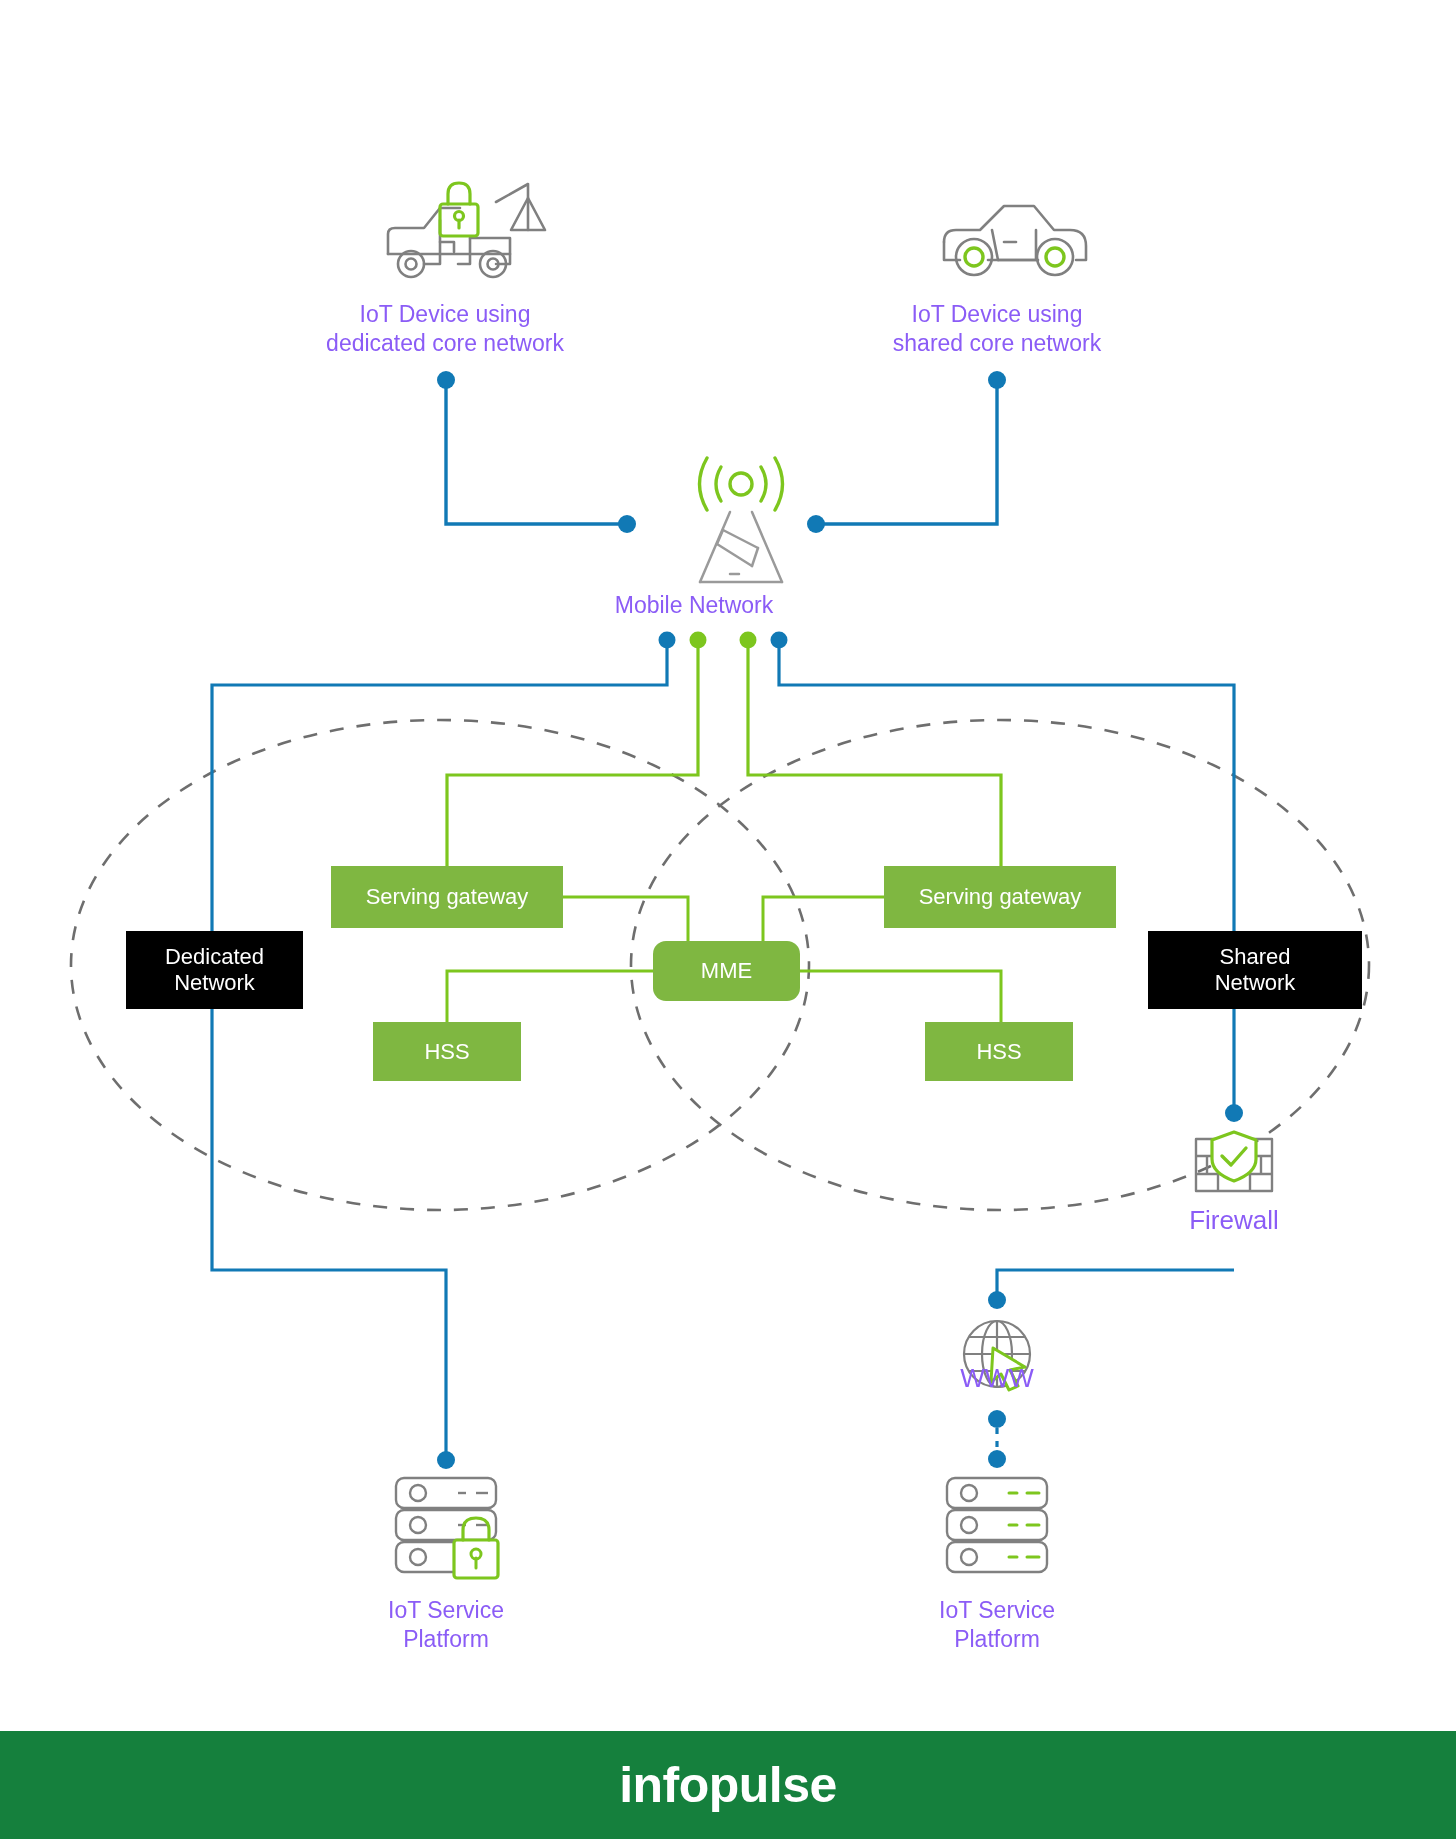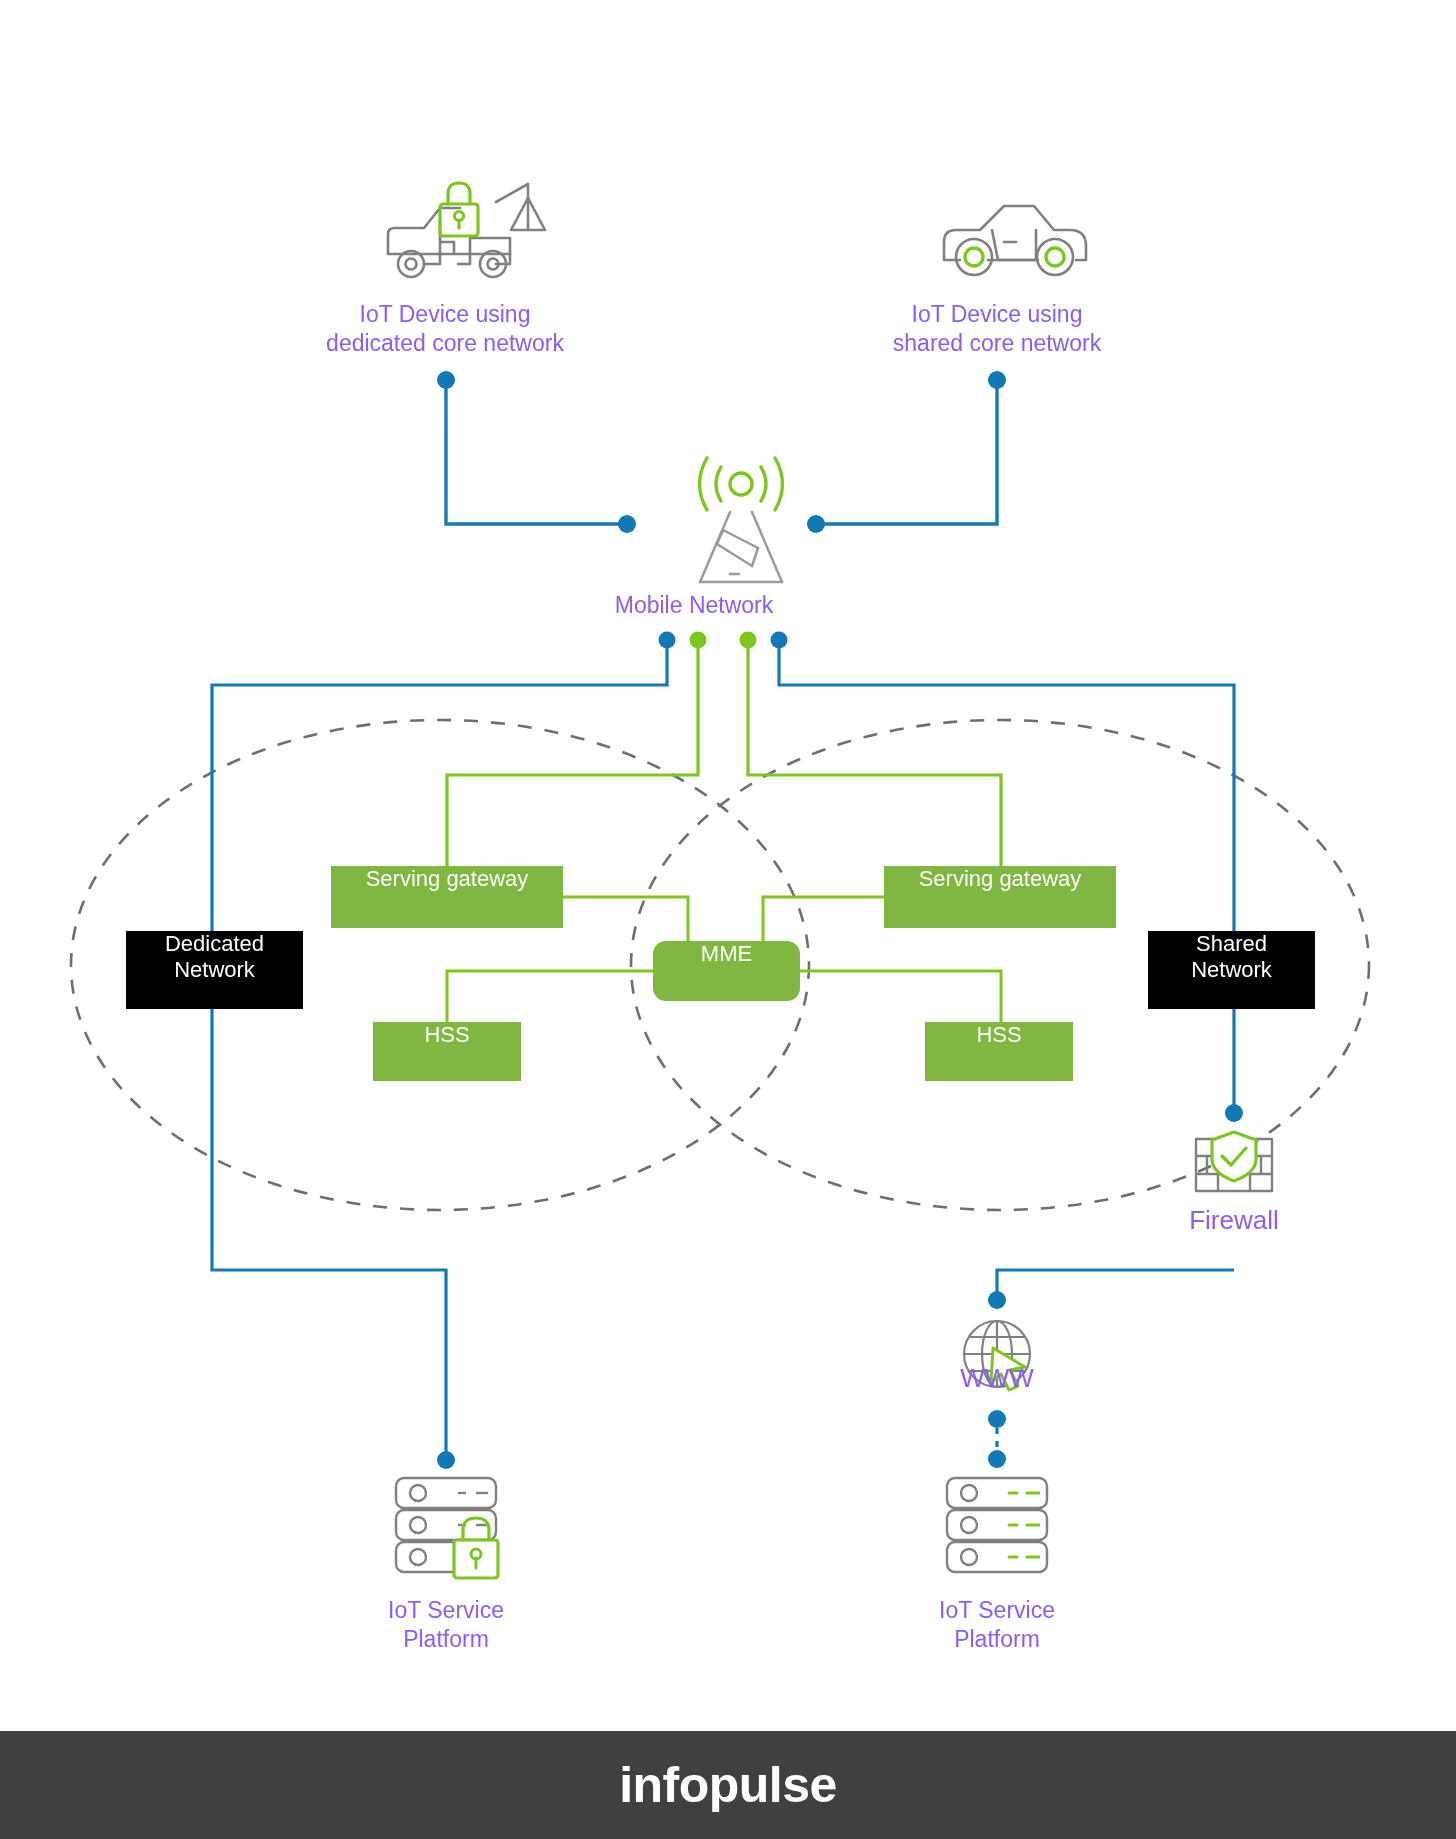--- a/index.html
+++ b/index.html
@@ -41,21 +41,21 @@
     font-family: "Liberation Sans", sans-serif;
     white-space: nowrap;
   }
 
   
   #footer-bar {
     position: absolute;
     left: 0; top: 1731px;
     width: 1456px;
     height: 108px;
-    background: #404040;
+    background: #15803d;
     display: flex;
     align-items: center;
     justify-content: center;
   }
   #footer-logo {
     color: #ffffff;
     font-size: 50px;
     font-weight: bold;
     letter-spacing: -0.5px;
     font-family: "Liberation Sans", sans-serif;
@@ -67,20 +67,21 @@
     left: 0; top: 0;
     width: 1456px;
     height: 1839px;
     pointer-events: none;
   }
 
   
   .node-box {
     position: absolute;
     display: flex;
+    align-items: center;
     justify-content: center;
     color: #ffffff;
     font-size: 22px;
     line-height: 1.18;
     text-align: center;
     font-family: "Liberation Sans", sans-serif;
     box-sizing: border-box;
   }
   .node-box.green { background: #7FB741; }
   .node-box.blue  { background: #000000; }
@@ -300,21 +301,21 @@
   <div class="icon-node" style="left:897px; top:1588px; width:200px;">
     <div class="icon-caption">IoT Service
 Platform</div>
   </div>
 
   <div class="node-box blue" style="left:126px; top:931px; width:177px; height:78px;">
     <span style="white-space:pre-line;">Dedicated
 Network</span>
   </div>
 
-  <div class="node-box blue" style="left:1148px; top:931px; width:167px; height:78px;">
+  <div class="node-box blue" style="left:1148px; top:931px; width:214px; height:78px;">
     <span style="white-space:pre-line;">Shared
 Network</span>
   </div>
 
   <div class="node-box green" style="left:331px; top:866px; width:232px; height:62px;">
     <span>Serving gateway</span>
   </div>
 
   <div class="node-box green" style="left:884px; top:866px; width:232px; height:62px;">
     <span>Serving gateway</span>

